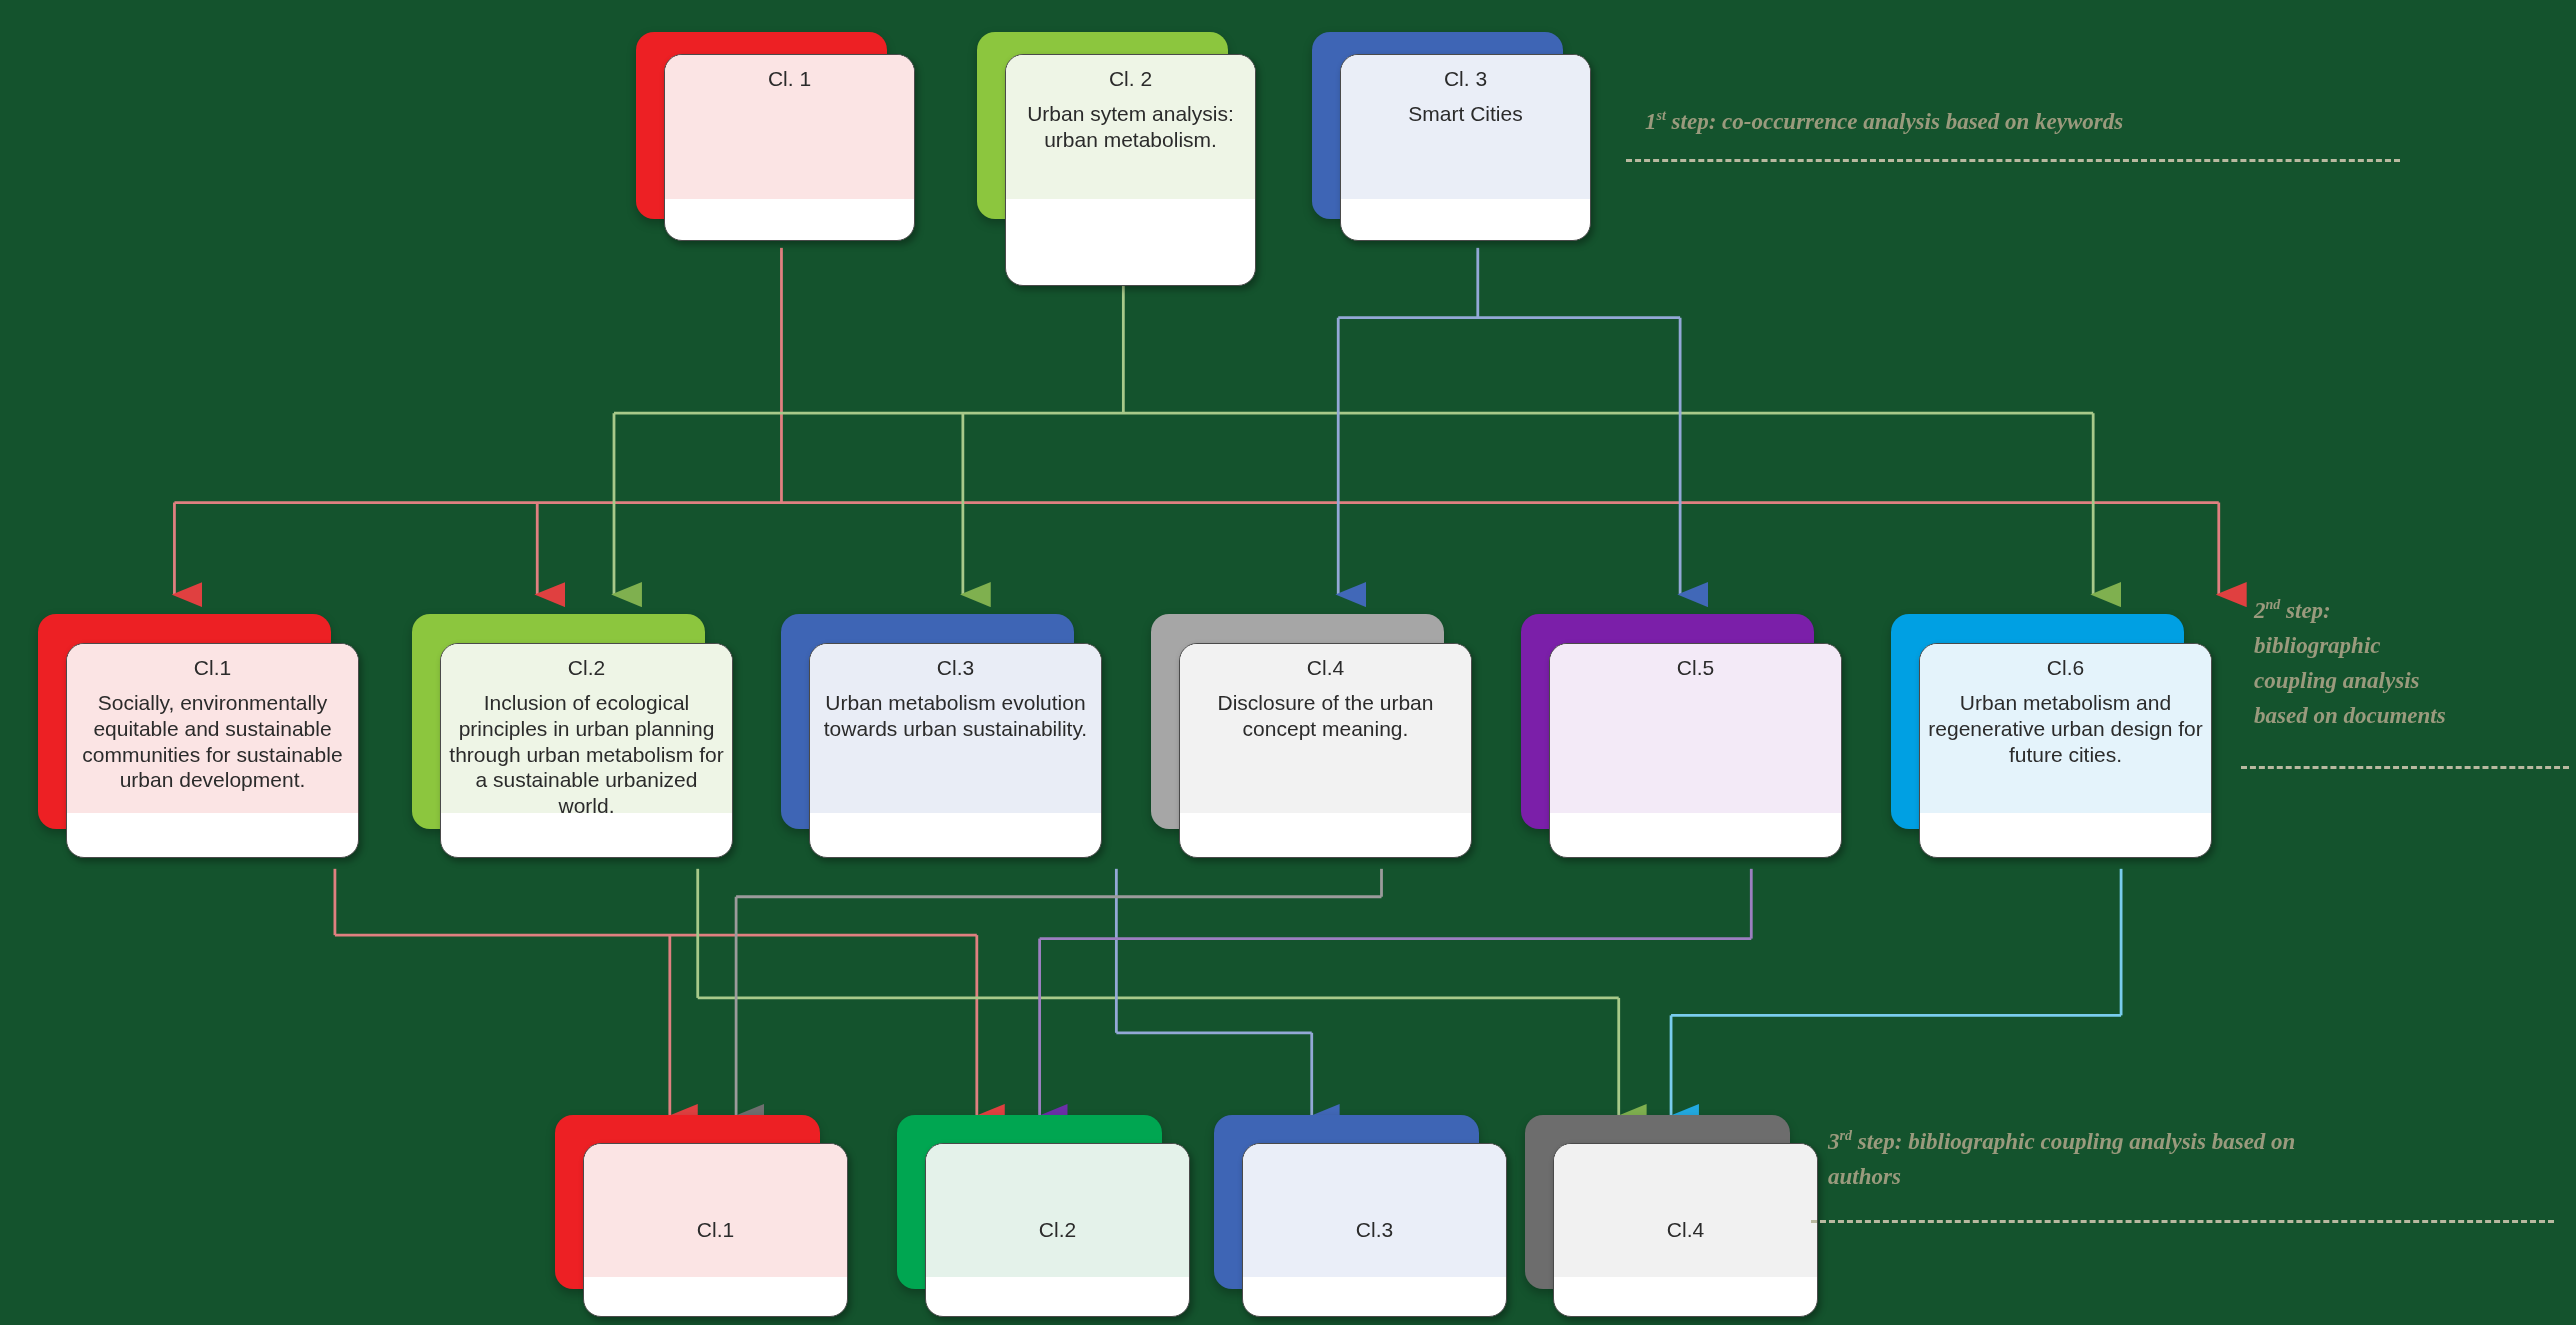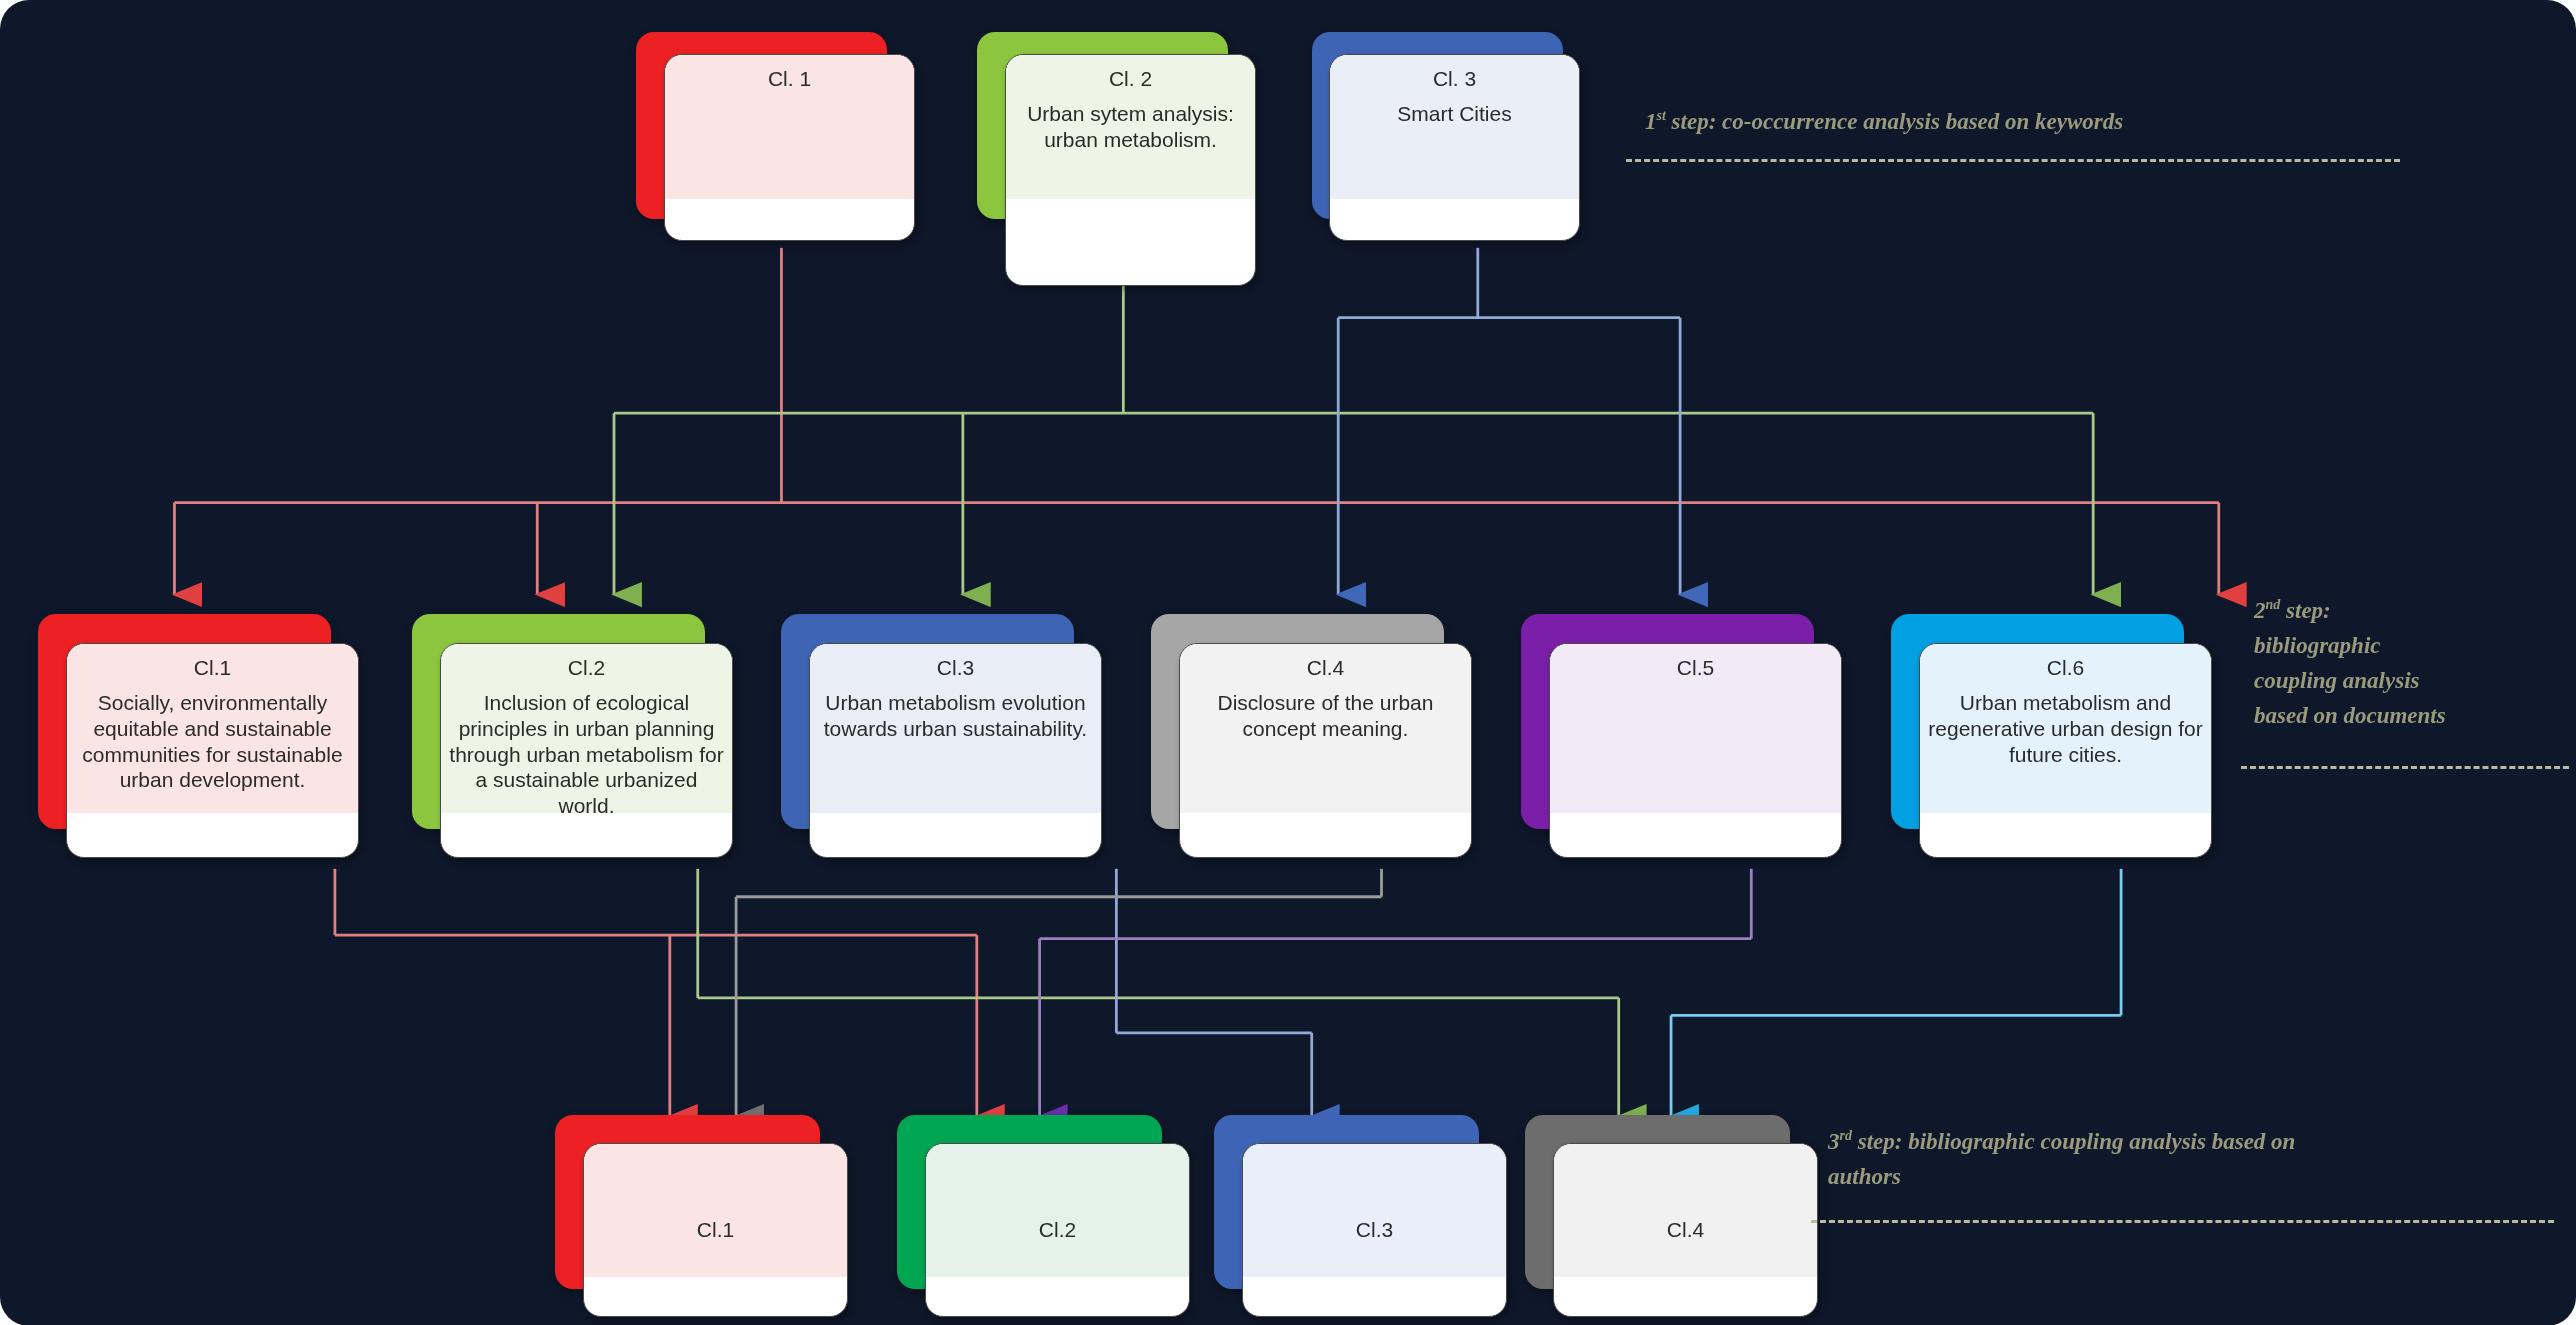--- a/index.html
+++ b/index.html
@@ -1,17 +1,17 @@
 <!DOCTYPE html>
 <html style="font-size:11px"><head>
 <meta charset="utf-8">
 <style>
   html,body{margin:0;padding:0;background:#ffffff;}
   body{width:2576px;height:1326px;overflow:hidden;font-family:"Liberation Sans",sans-serif;}
-  #stage{position:relative;width:2576px;height:1326px;background:#0f172a;border-radius:29px;}
+  #stage{position:relative;width:2576px;height:1326px;background:#14532d;}
 
   
   #wires{position:absolute;left:0;top:0;width:2576px;height:1326px;z-index:1;}
 
   
   .card{position:absolute;z-index:3;}
   .slab{position:absolute;left:0;top:0;border-radius:18px;box-shadow:0 4.2px 9.8px rgba(0,0,0,.25);}
   .panel{position:absolute;border:1.4px solid #4a4a4a;border-radius:18px;background:#fff;
          box-shadow:2.1px 3.5px 6.3px rgba(0,0,0,.30);display:flex;flex-direction:column;
          align-items:center;box-sizing:border-box;overflow:hidden;}
@@ -130,21 +130,21 @@
     <div class="slab" style="width:251px;height:187px;background:#8CC63E;"></div>
     <div class="panel" style="left:28px;top:22px;width:251px;height:232px;">
       <div class="tint" style="height:144px;background:#EEF5E6;"></div>
       <div class="ctext ctitle">Cl. 2</div>
       <div class="ctext cbody">Urban sytem analysis: urban metabolism.</div>
     </div>
   </div>
 
   <div class="card" style="left:1312px;top:32px;width:279px;height:209px;">
     <div class="slab" style="width:251px;height:187px;background:#3E65B5;"></div>
-    <div class="panel" style="left:17px;top:22px;width:251px;height:187px;">
+    <div class="panel" style="left:28px;top:22px;width:251px;height:187px;">
       <div class="tint" style="height:144px;background:#EAEEF7;"></div>
       <div class="ctext ctitle">Cl. 3</div>
       <div class="ctext cbody">Smart Cities</div>
     </div>
   </div>
 
   <div class="card" style="left:38px;top:614px;width:321px;height:244px;">
     <div class="slab" style="width:293px;height:215px;background:#ED2024;"></div>
     <div class="panel" style="left:28px;top:29px;width:293px;height:215px;">
       <div class="tint" style="height:169px;background:#FBE4E4;"></div>

